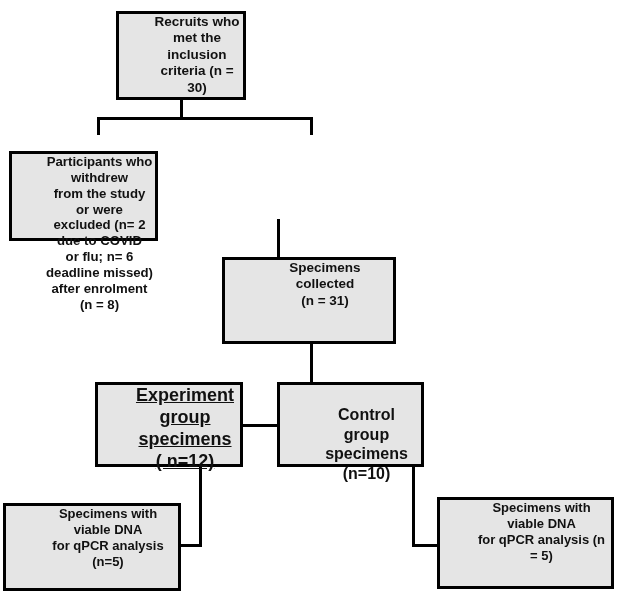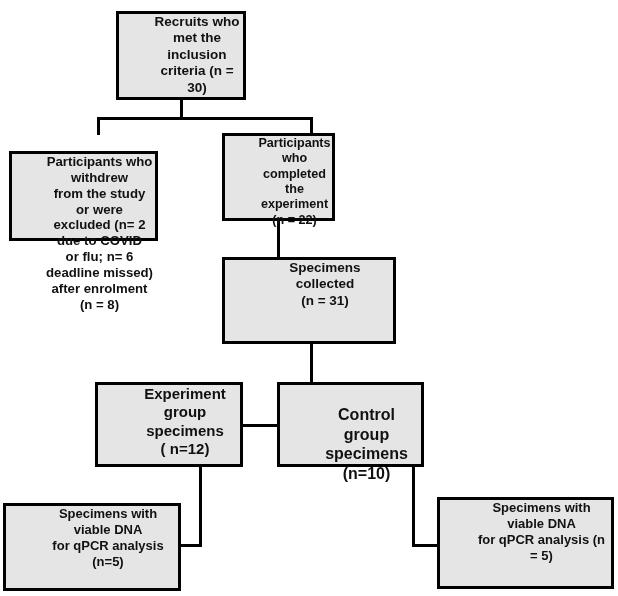--- a/index.html
+++ b/index.html
@@ -42,21 +42,21 @@
   #node-withdrew      { left: 9px;   top: 151px; width: 149px; height: 90px;  }
   #node-withdrew .label { font-size: 13.2px; line-height: 1.2; }
 
   #node-completed     { left: 222px; top: 133px; width: 113px; height: 88px;  }
   #node-completed .label { font-size: 12.6px; }
 
   #node-specimens     { left: 222px; top: 257px; width: 174px; height: 87px;  }
   #node-specimens .label { font-size: 13.5px; }
 
   #node-experiment    { left: 95px;  top: 382px; width: 148px; height: 85px;  }
-  #node-experiment .label { font-size: 15px; }
+  #node-experiment .label { font-size: 18px; text-decoration: underline; }
 
   #node-control       { left: 277px; top: 382px; width: 147px; height: 85px;  }
   #node-control .label { font-size: 16px; margin-top: 20px; }
 
   #node-qpcr-left     { left: 3px;   top: 503px; width: 178px; height: 88px;  }
   #node-qpcr-left .label { font-size: 13px; }
 
   #node-qpcr-right    { left: 437px; top: 497px; width: 177px; height: 92px;  }
   #node-qpcr-right .label { font-size: 13px; }
 
@@ -110,24 +110,20 @@
   </div>
 
   <div class="node" id="node-withdrew">
     <span class="label">Participants who withdrew
 from the study or were
 excluded (n= 2 due to COVID
 or flu; n= 6 deadline missed)
 after enrolment (n = 8)</span>
   </div>
 
-  <div class="node" id="node-completed">
-    <span class="label">Participants who completed
-the experiment (n = 22)</span>
-  </div>
 
   <div class="node" id="node-specimens">
     <span class="label">Specimens collected
 (n = 31)</span>
   </div>
 
   <div class="node" id="node-experiment">
     <span class="label">Experiment group specimens
 ( n=12)</span>
   </div>

